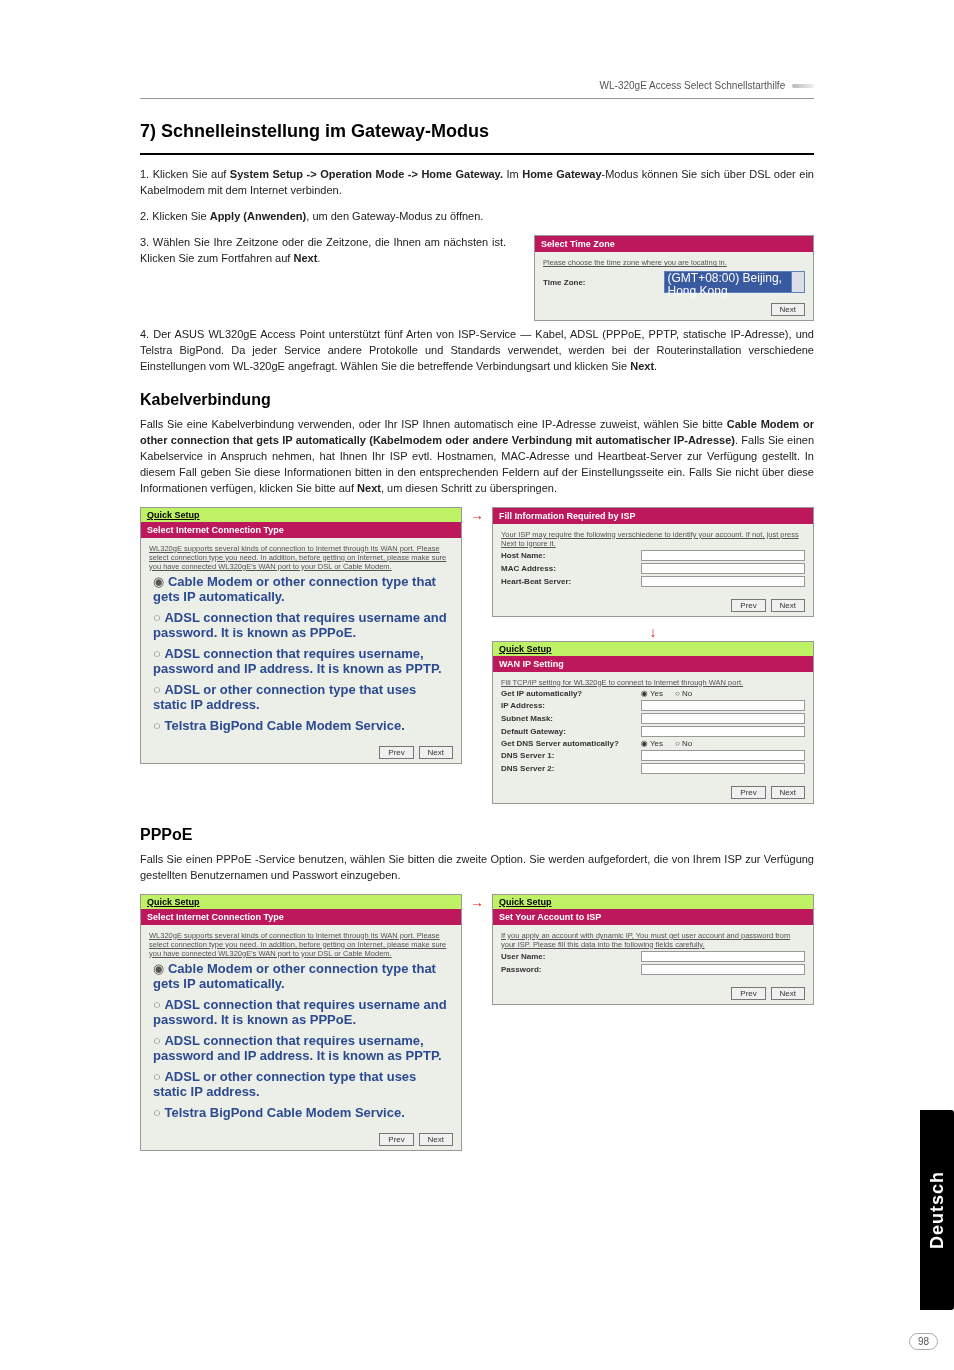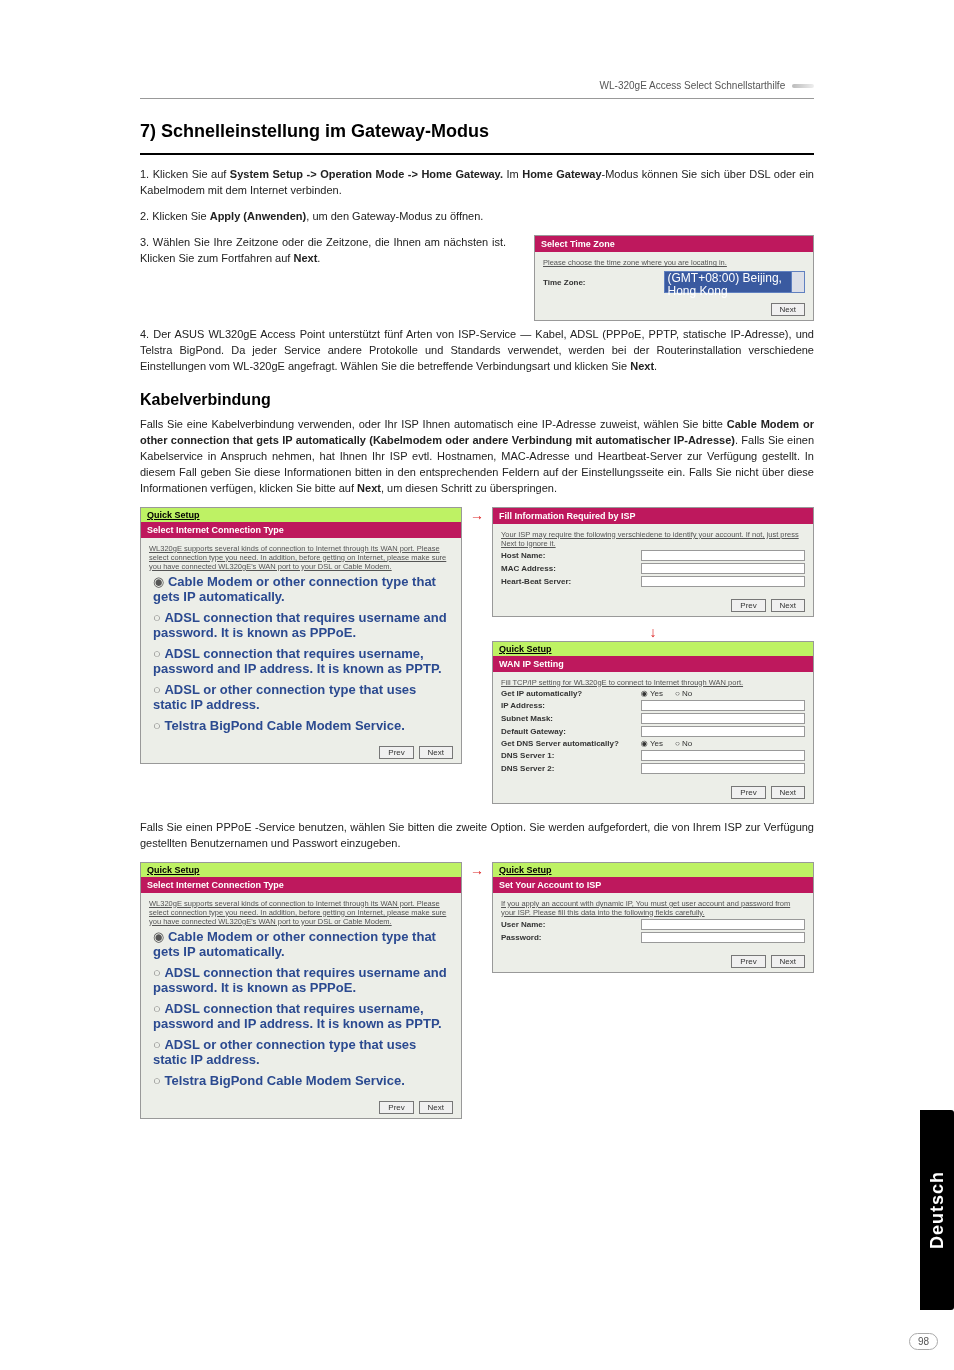--- a/index.html
+++ b/index.html
@@ -357,20 +357,21 @@
             </div>
         </div>
         <div class="btn-row">
           <span class="btn">Prev</span>
           <span class="btn">Next</span>
         </div>
       </div>
     </div>
   </div>
 
+  <h2 class="sub-title">PPPoE</h2>
   <p class="body-text">Falls Sie einen PPPoE -Service benutzen, wählen Sie bitten die zweite Option. Sie werden aufgefordert, die von Ihrem ISP zur Verfügung gestellten Benutzernamen und Passwort einzugeben.</p>
 
   <div class="quick-grid">
     <div class="col">
       <div class="panel">
         <div class="panel-subhdr">Quick Setup</div>
         <div class="panel-hdr">Select Internet Connection Type</div>
         <div class="panel-body">
           <div class="note">WL320gE supports several kinds of connection to Internet through its WAN port. Please select connection type you need. In addition, before getting on Internet, please make sure you have connected WL320gE's WAN port to your DSL or Cable Modem.</div>
           <div class="radio-opt sel">Cable Modem or other connection type that gets IP automatically.</div>

